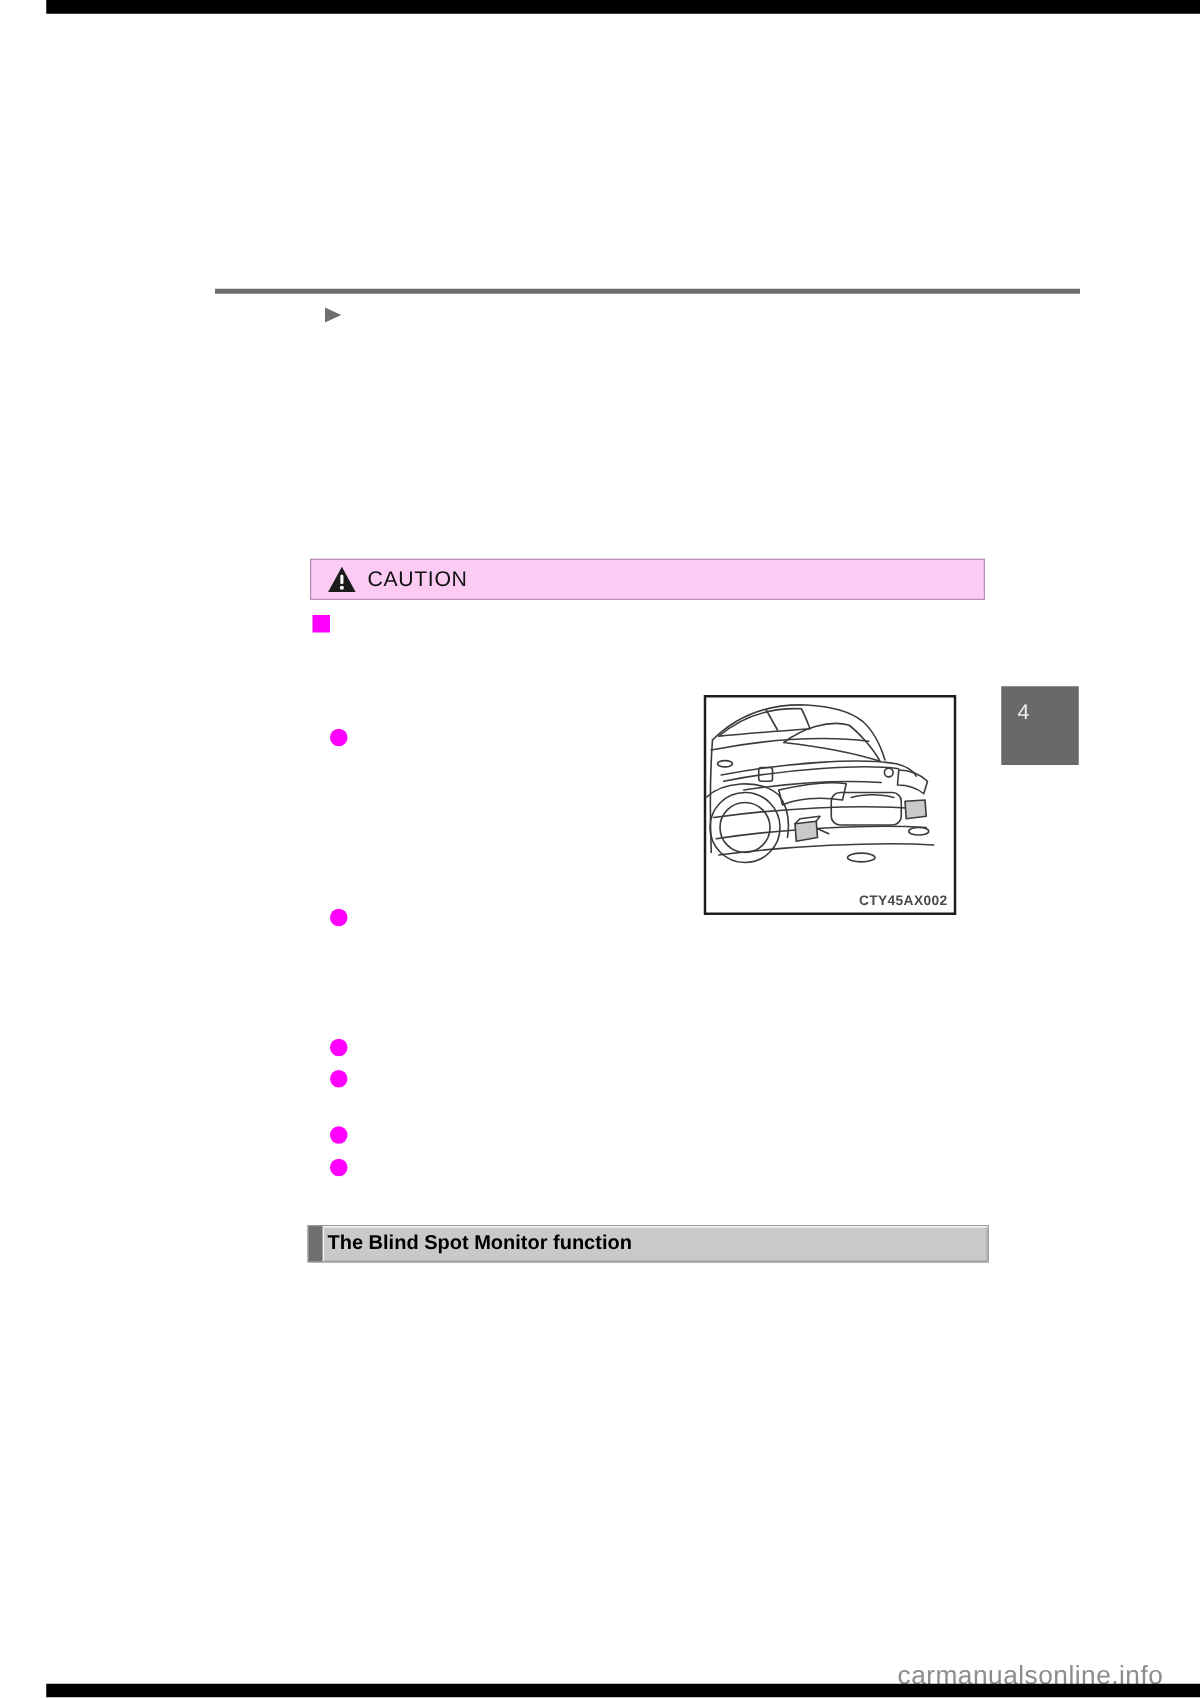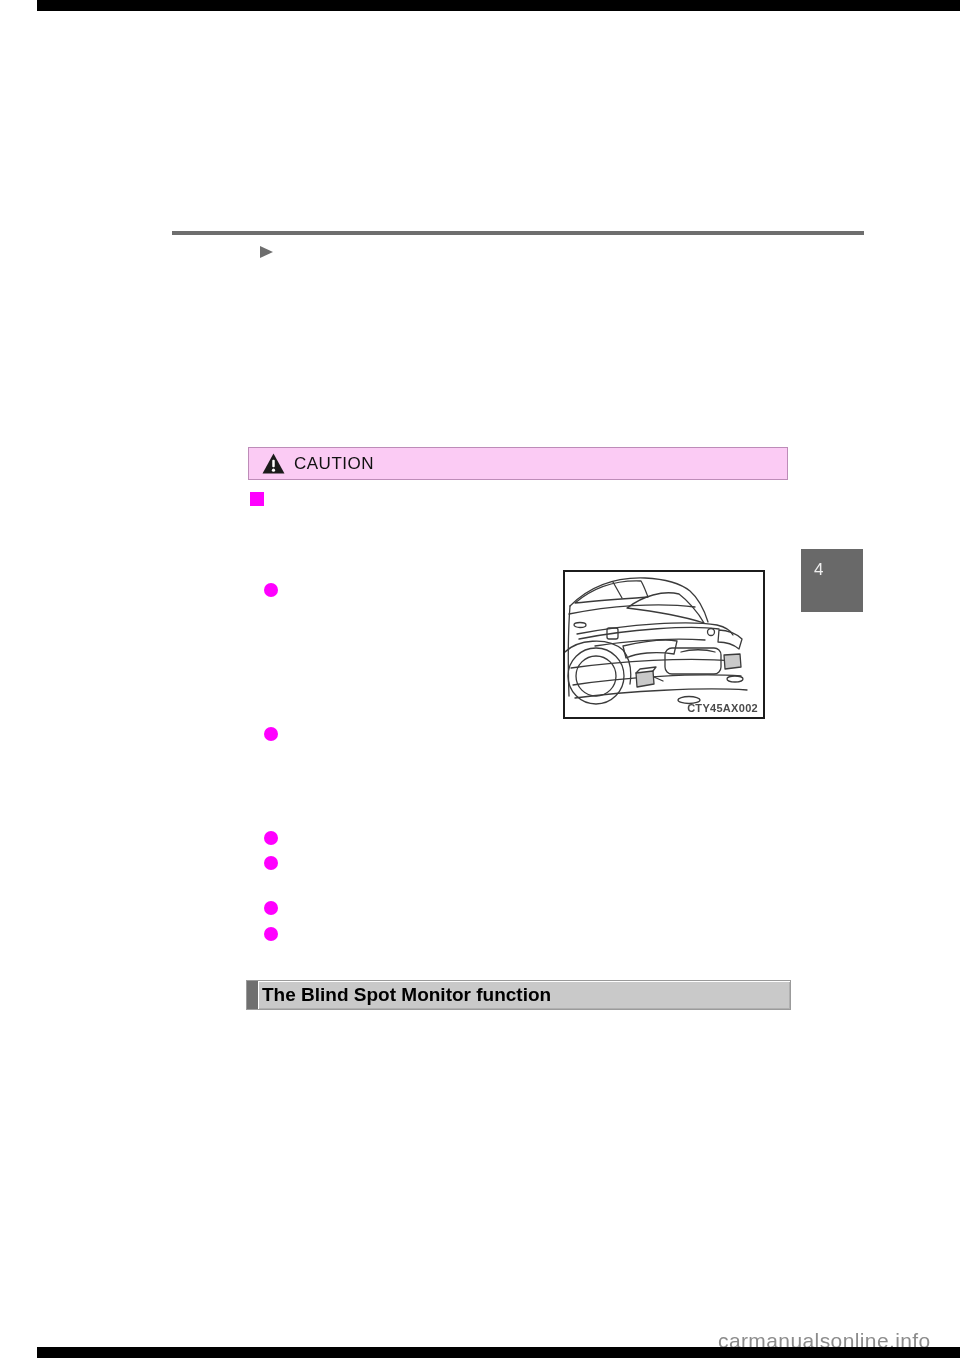--- a/index.html
+++ b/index.html
@@ -30,21 +30,21 @@
   #caution-icon{width:23px;height:21px;margin-left:13px;flex:0 0 auto;}
   #caution-label{
     margin-left:9px;font-size:17px;letter-spacing:.5px;color:#111;
     line-height:31px;white-space:nowrap;
   }
   
   .marker{background:#ff00ff;width:14px;height:14px;}
   .marker.circle{border-radius:50%;}
   
   #figure-frame{
-    left:526px;top:570px;width:202px;height:149px;
+    left:526px;top:556px;width:202px;height:176px;
     border:2px solid #1c1c1c;box-sizing:border-box;background:#fff;
   }
   #car-illustration{position:absolute;left:0;top:0;width:198px;height:136px;}
   #figure-caption{
     position:absolute;right:5px;bottom:3px;
     font-size:11px;font-weight:600;color:#4a4a4a;letter-spacing:.3px;
   }
   
   #chapter-tab{
     left:764px;top:549px;width:62px;height:63px;background:#696969;
@@ -60,21 +60,21 @@
     background:#9b9b9b;box-sizing:border-box;border:1px solid #9b9b9b;
     display:flex;align-items:stretch;
   }
   #heading-accent{width:11px;background:#6f6f6f;flex:0 0 auto;}
   #heading-bar{
     flex:1;background:#c9c9c9;position:relative;
     box-shadow:inset 1px 1px 0 #ffffff, inset -1px -1px 0 #b0b0b0;
     display:flex;align-items:center;
   }
   #section-title{
-    margin-left:4px;font-size:19px;font-weight:bold;color:#000;
+    margin-left:4px;font-size:16px;font-weight:bold;color:#000;
     white-space:nowrap;
   }
   
   #watermark{
     left:681px;top:1329px;font-size:21px;font-weight:400;
     color:#8c8c8c;letter-spacing:.4px;white-space:nowrap;
   }
 </style>
 </head>
 <body>

